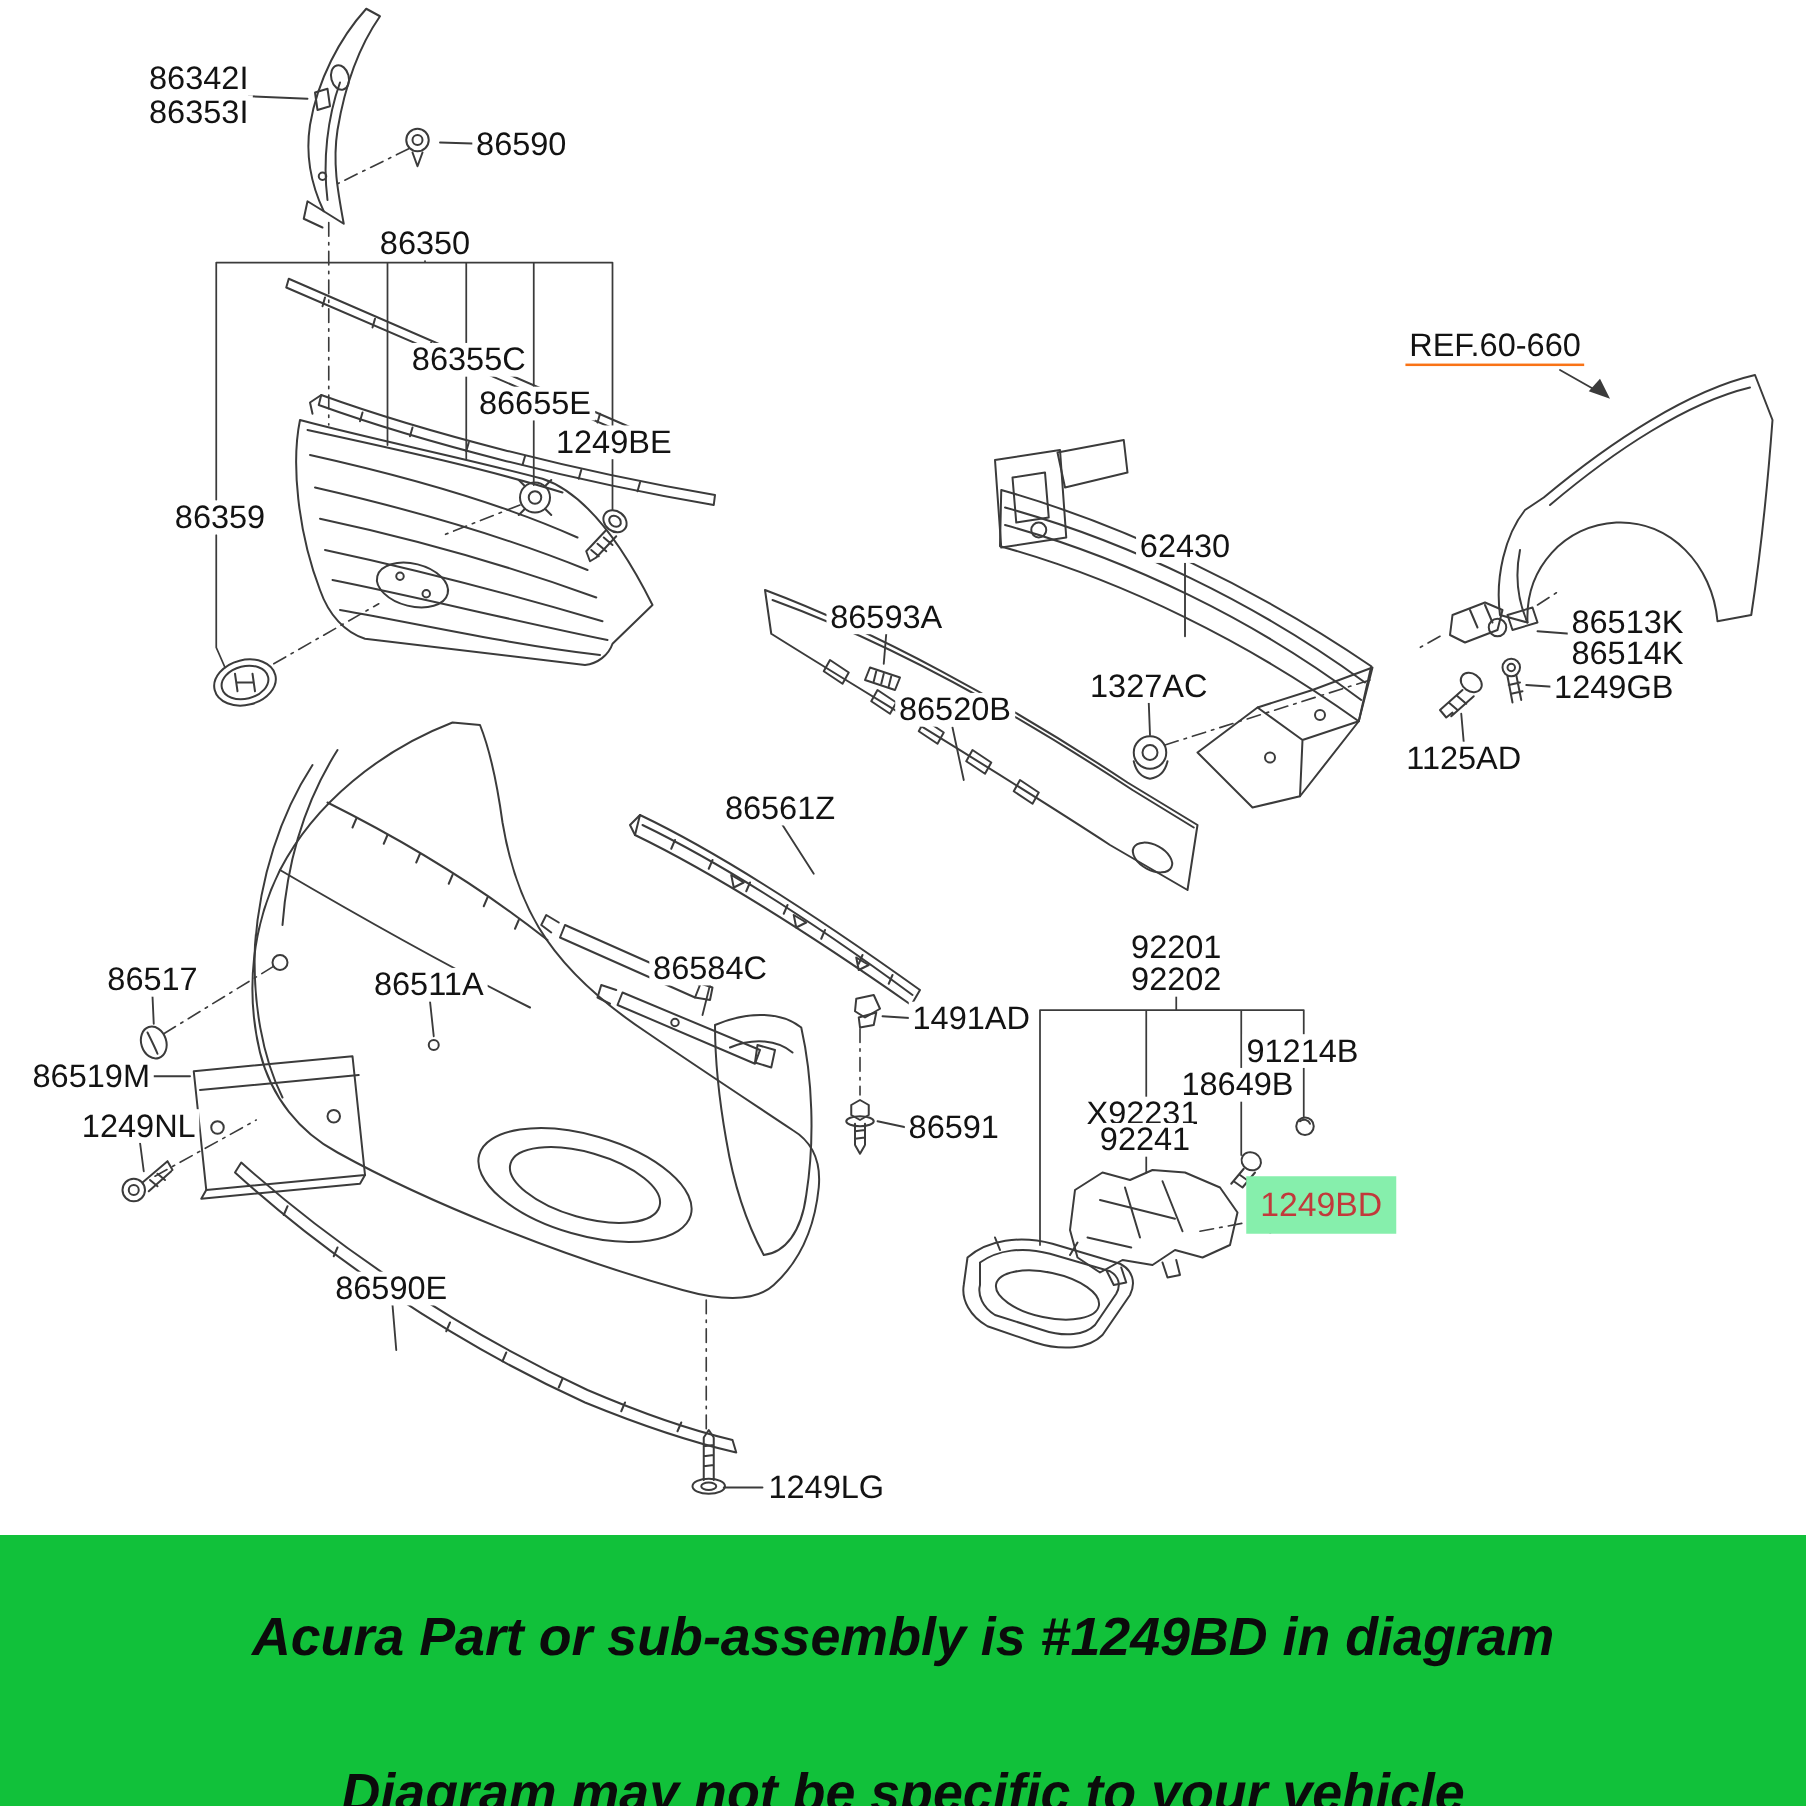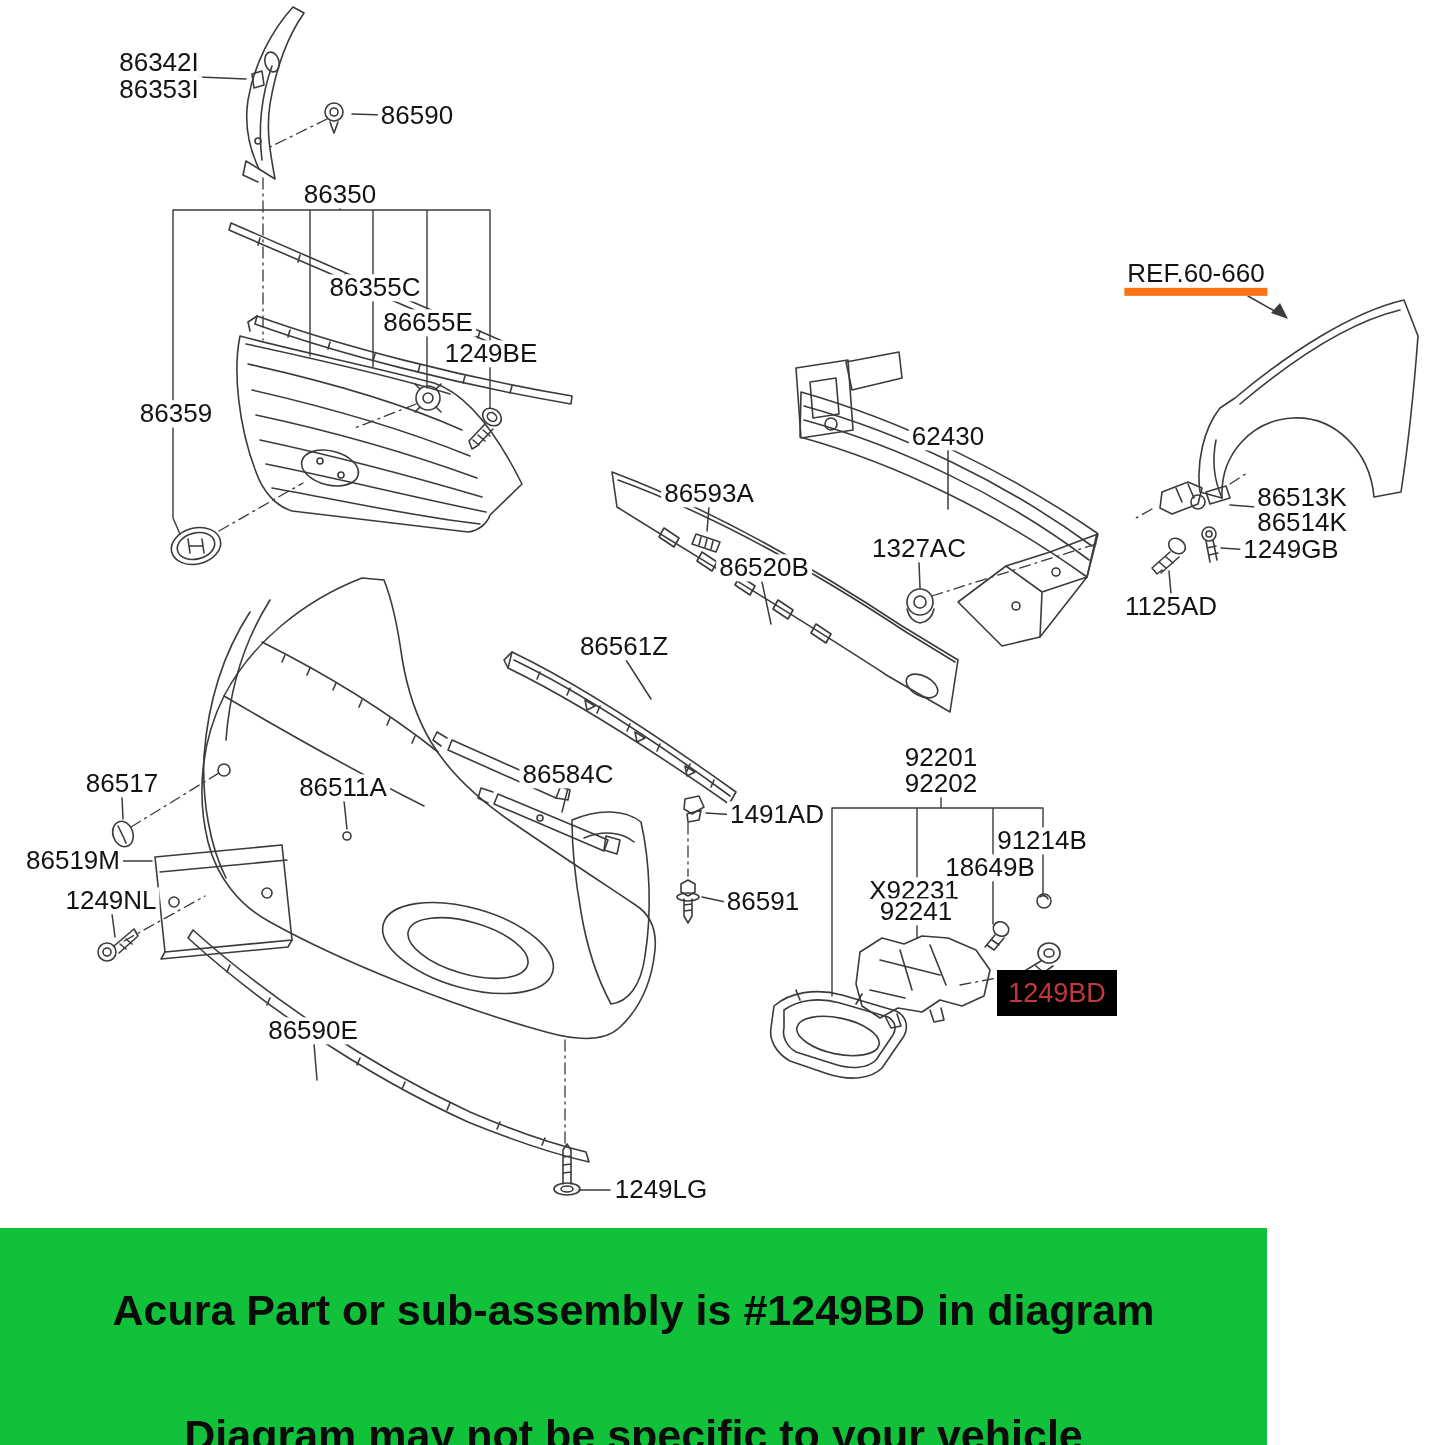--- a/index.html
+++ b/index.html
@@ -1,24 +1,24 @@
 <!DOCTYPE html>
 <html><head>
 <meta charset="utf-8">
 <style>
   html,body{margin:0;padding:0;background:#ffffff;}
   .stage{position:relative;width:1445px;height:1445px;background:#ffffff;overflow:hidden;
          font-family:"Liberation Sans",sans-serif;padding-left:46px;}
   .art{position:absolute;left:0;top:0;width:1445px;height:1445px;}
   .lbl{position:absolute;transform:translate(-50%,-50%);font-size:26px;line-height:1.05;
        color:#131313;background:#ffffff;padding:0 3px;white-space:nowrap;letter-spacing:0;}
-  .lbl.ref{font-weight:400;border-bottom:8px solid #f97316;padding-bottom:1px;}
+  .lbl.ref{font-weight:400;border-bottom:2px solid #f97316;padding-bottom:1px;}
   .lbl.hot{width:112px;height:40px;display:flex;align-items:center;justify-content:center;
            padding:3px 4px;font-size:27px;}
-  .banner{position:absolute;left:0;top:1228px;width:1267px;height:217px;}
+  .banner{position:absolute;left:0;top:1228px;width:1445px;height:217px;font-style:italic;}
   .banner .bline{position:absolute;left:0;width:100%;text-align:center;font-weight:bold;
                  font-size:43px;letter-spacing:0;}
   .banner .b1{top:58px;}
   .banner .b2{top:136px;margin-top:47px;}
 </style>
 </head>
 <body>
 
 <div class="stage">
 
@@ -273,21 +273,21 @@
   <div class="lbl" style="left:777px;top:815px">1491AD</div>
   <div class="lbl" style="left:73px;top:861px">86519M</div>
   <div class="lbl" style="left:111px;top:901px">1249NL</div>
   <div class="lbl" style="left:763px;top:902px">86591</div>
   <div class="lbl" style="left:941px;top:758px">92201</div>
   <div class="lbl" style="left:941px;top:784px">92202</div>
   <div class="lbl" style="left:1042px;top:841px">91214B</div>
   <div class="lbl" style="left:990px;top:868px">18649B</div>
   <div class="lbl" style="left:914px;top:891px">X92231</div>
   <div class="lbl" style="left:916px;top:912px">92241</div>
-  <div class="lbl hot" style="left: 1057px; top: 993px; background-color: #000000; color: rgb(194, 57, 59);">1249BD</div>
+  <div class="lbl hot" style="left: 1057px; top: 964px; background-color: #86efac; color: rgb(194, 57, 59);">1249BD</div>
   <div class="lbl" style="left:313px;top:1031px">86590E</div>
   <div class="lbl" style="left:661px;top:1190px">1249LG</div>
 
   <div class="banner" style="background-color: rgb(17, 193, 58); color: rgb(11, 11, 11);">
     <div class="bline b1">Acura Part or sub-assembly is #1249BD in diagram</div>
     <div class="bline b2">Diagram may not be specific to your vehicle</div>
   </div>
 
 </div>
 

